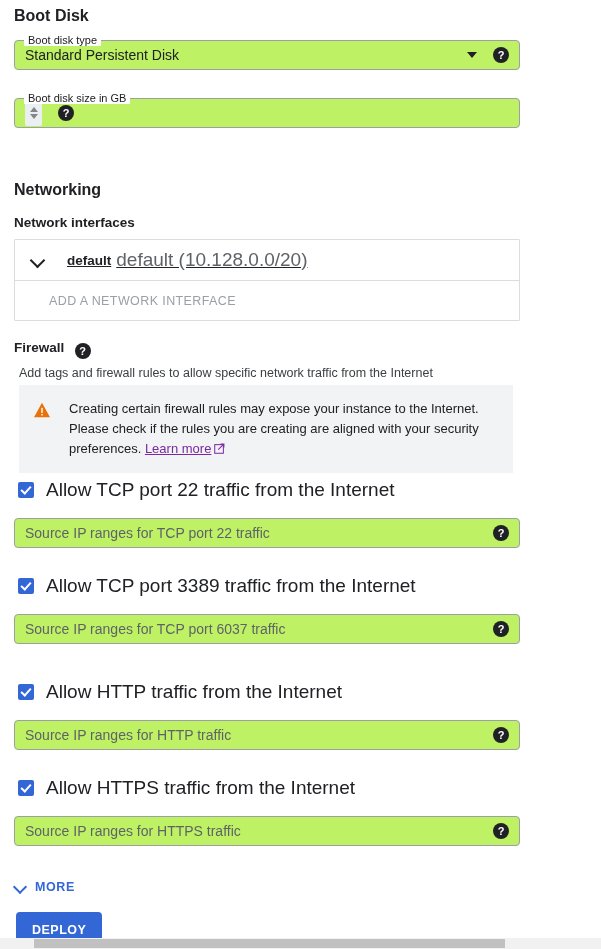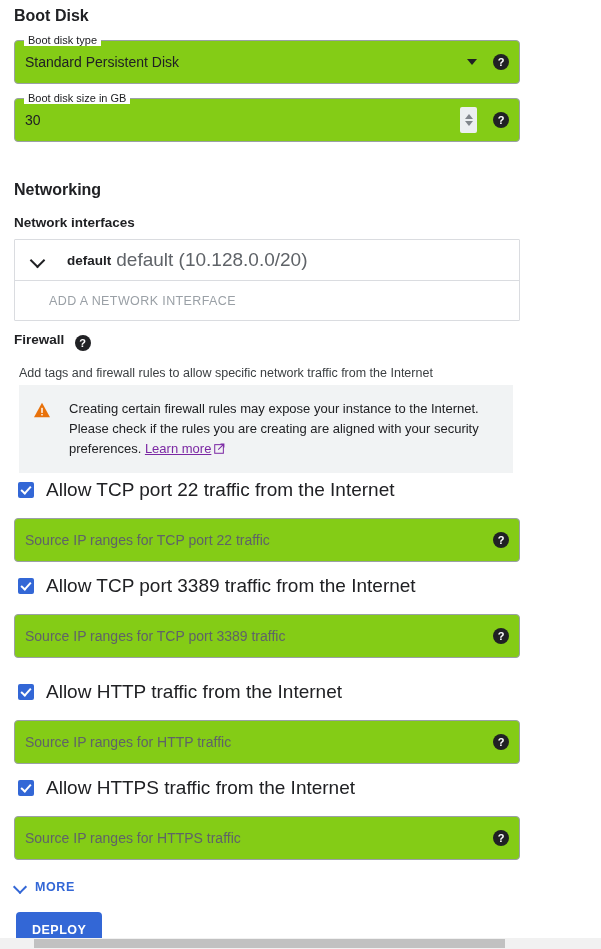--- a/index.html
+++ b/index.html
@@ -27,24 +27,24 @@
     color: #202124;
   }
   .helper-text {
     font-size: 12.5px;
     color: #3c4043;
   }
 
   
   .field {
     position: relative;
-    height: 44px;
+    height: 30px;
     border: 1px solid #9aa0a6;
     border-radius: 4px;
-    background: #84cc16;
+    background: #bef264;
     display: flex;
     align-items: center;
     padding: 0 10px 0 10px;
   }
   .field .float-label {
     position: absolute;
     top: -7px;
     left: 9px;
     background: #fff;
     padding: 0 4px;
@@ -109,20 +109,21 @@
   .help-inline { display: inline-block; vertical-align: -3px; margin-left: 6px; }
 
   
   .ni-card { border: 1px solid #dadce0; border-radius: 1px; }
   .ni-row {
     height: 41px;
     display: flex;
     align-items: center;
     padding-left: 16px;
     border-bottom: 1px solid #dadce0;
+    text-decoration: underline;
   }
   .ni-row .chev-exp {
     width: 14px; height: 14px;
     margin-right: 22px;
     position: relative;
     flex: none;
   }
   .ni-row .chev-exp::before {
     content: "";
     position: absolute;
@@ -253,42 +254,41 @@
 
   <div class="abs field" style="left:14px; top:40px; width:506px;">
     <span class="float-label">Boot disk type</span>
     <span class="value">Standard Persistent Disk</span>
     <span class="caret-down"></span>
     <span class="help-icon">?</span>
   </div>
 
   <div class="abs field" style="left:14px; top:98px; width:506px;">
     <span class="float-label">Boot disk size in GB</span>
-    <span class="value">30</span>
     <span class="spinner">
       <span class="chev up"></span>
       <span class="chev dn"></span>
     </span>
     <span class="help-icon">?</span>
   </div>
 
   <div class="abs section-title" style="left:14px; top:181px;">Networking</div>
 
   <div class="abs sub-title" style="left:14px; top:215px;">Network interfaces</div>
 
   <div class="abs ni-card" style="left:14px; top:239px; width:506px;">
     <div class="ni-row">
       <span class="chev-exp"></span>
       <span class="ni-name">default</span>
       <span class="ni-desc">default (10.128.0.0/20)</span>
     </div>
     <div class="ni-add">ADD A NETWORK INTERFACE</div>
   </div>
 
-  <div class="abs" style="left:14px; top:330px;">
+  <div class="abs" style="left:14px; top:338px;">
     <span class="sub-title">Firewall</span>
     <span class="help-icon help-inline">?</span>
   </div>
 
   <div class="abs helper-text" style="left:19px; top:366px;">Add tags and firewall rules to allow specific network traffic from the Internet</div>
 
   <div class="abs warn" style="left:19px; top:385px; width:494px;">
     <span class="warn-ico">
       <svg viewBox="0 0 24 22" width="18" height="16" aria-hidden="true">
         <path d="M12 1 L23 21 L1 21 Z" fill="#e8710a"></path>
@@ -315,21 +315,21 @@
   <div class="abs field" style="left:14px; top:518px; width:506px;">
     <span class="value placeholder">Source IP ranges for TCP port 22 traffic</span>
     <span class="help-icon">?</span>
   </div>
 
   <div class="abs cb-row" style="left:18px; top:575px;">
     <span class="cb"></span>
     <span class="cb-label">Allow TCP port 3389 traffic from the Internet</span>
   </div>
   <div class="abs field" style="left:14px; top:614px; width:506px;">
-    <span class="value placeholder">Source IP ranges for TCP port 3389 traffic</span>
+    <span class="value placeholder">Source IP ranges for TCP port 6037 traffic</span>
     <span class="help-icon">?</span>
   </div>
 
   <div class="abs cb-row" style="left:18px; top:681px;">
     <span class="cb"></span>
     <span class="cb-label">Allow HTTP traffic from the Internet</span>
   </div>
   <div class="abs field" style="left:14px; top:720px; width:506px;">
     <span class="value placeholder">Source IP ranges for HTTP traffic</span>
     <span class="help-icon">?</span>

